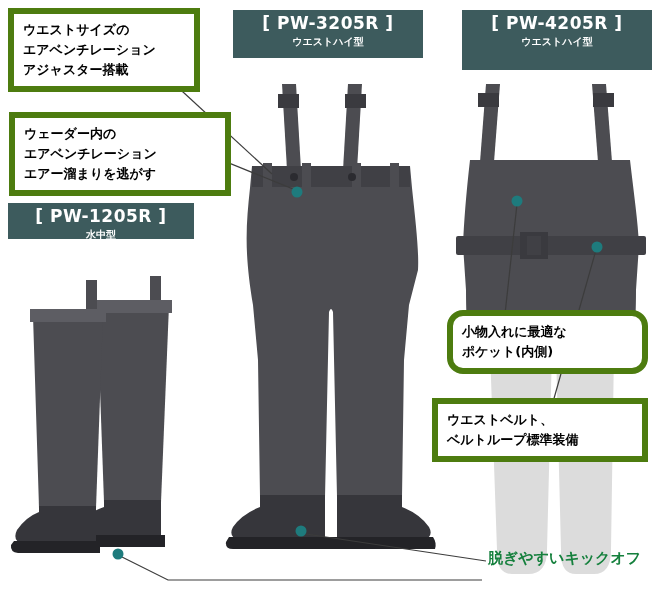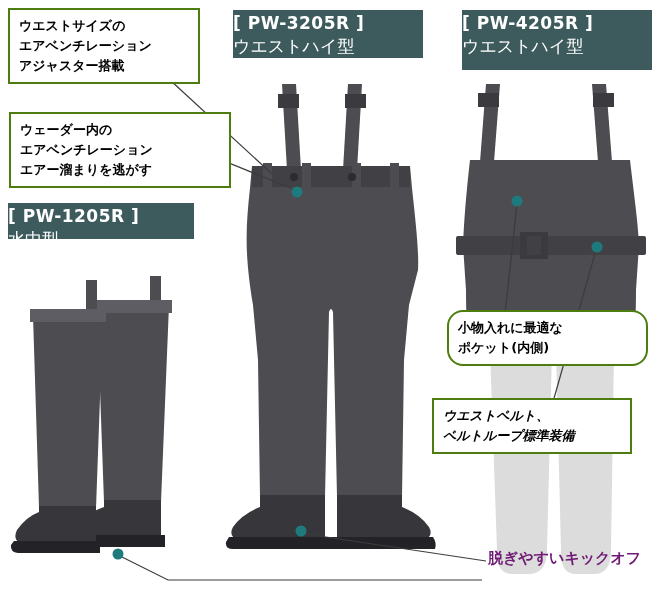--- a/index.html
+++ b/index.html
@@ -12,31 +12,31 @@
     --cuff_fill:#5d5d63;
     --ghost_fill:#dcdcdc;
     --dot_fill:#1e7b7d;
     --line_color:#3c3c3c;
   }
   *{margin:0;padding:0;box-sizing:border-box;}
   body{font-family:"DejaVu Sans","Liberation Sans",sans-serif;background:#ffffff;}
   .stage{position:relative;width:658px;height:600px;background:#ffffff;overflow:hidden;}
   .stage > svg{position:absolute;left:0;top:0;}
   .callout{
-    position:absolute;background:#ffffff;border:2px solid #4d7c0f;
+    position:absolute;background:#ffffff;border:6px solid #4d7c0f;
     padding:6px 9px;font-size:13px;font-weight:bold;line-height:1.55;color:#000;
     white-space:nowrap;z-index:5;
   }
   .model-label{
-    position:absolute;background:var(--label_bg);color:#ffffff;
+    position:absolute;background:var(--label_bg);color:#ffffff;text-align:center;
     padding:2px 0;z-index:5;
   }
   .model-label .code{font-size:17px;font-weight:bold;line-height:1.35;letter-spacing:.5px;}
-  .model-label .type{font-size:17px;font-weight:normal;line-height:1.3;}
-  .kickoff{position:absolute;font-size:15px;font-weight:bold;color:#701a75;z-index:5;white-space:nowrap;}
+  .model-label .type{font-size:10px;font-weight:bold;line-height:1.3;}
+  .kickoff{position:absolute;font-size:15px;font-weight:bold;color:#15803d;z-index:5;white-space:nowrap;}
   .wader{fill:var(--wader_fill);}
   .boot{fill:var(--boot_fill);}
   .sole{fill:var(--sole_fill);}
   .buckle{fill:var(--buckle_fill);}
   .belt{fill:var(--belt_fill);}
   .cuff{fill:var(--cuff_fill);}
   .ghost{fill:var(--ghost_fill);}
   .dot{fill:var(--dot_fill);}
   .cline{stroke:var(--line_color);stroke-width:1.2;fill:none;}
   .snap{fill:#2b2b30;}
@@ -117,21 +117,21 @@
     <div>ウェーダー内の</div>
     <div>エアベンチレーション</div>
     <div>エアー溜まりを逃がす</div>
   </div>
 
   <div class="callout" style="left:447px;top:310px;width:201px;border-radius:16px;">
     <div>小物入れに最適な</div>
     <div>ポケット(内側)</div>
   </div>
 
-  <div class="callout" style="left:432px;top:398px;width:200px;font-style:italic;">
+  <div class="callout" style="left:432px;top:398px;width:216px;">
     <div>ウエストベルト、</div>
     <div>ベルトループ標準装備</div>
   </div>
 
   <div class="model-label" style="left:8px;top:203px;width:186px;height:36px;">
     <div class="code">[ PW-1205R ]</div>
     <div class="type">水中型</div>
   </div>
 
   <div class="model-label" style="left:233px;top:10px;width:190px;height:48px;">

